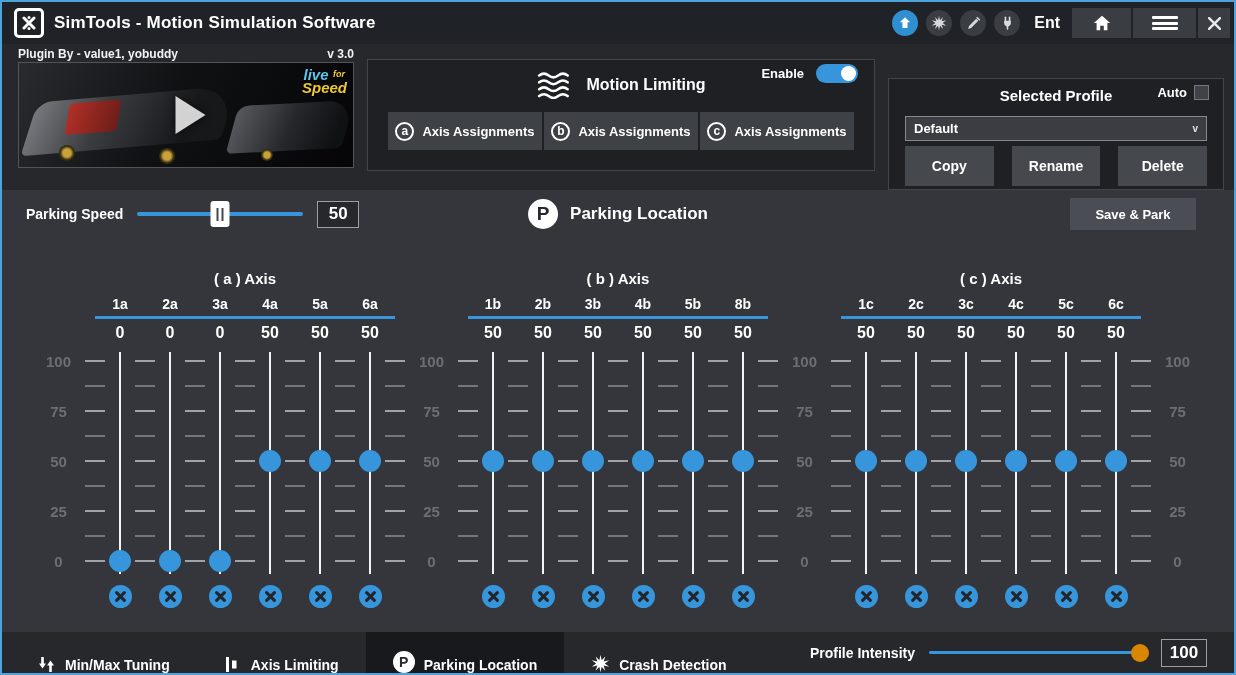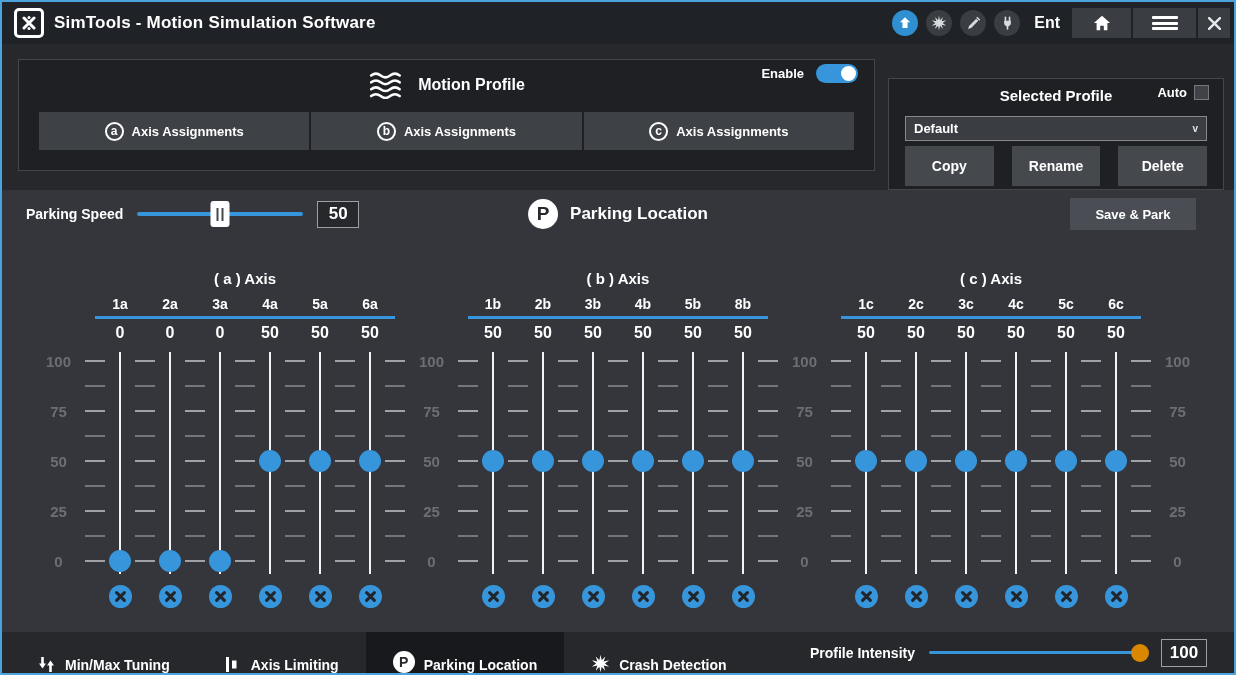--- a/index.html
+++ b/index.html
@@ -179,32 +179,53 @@
       <div class="tb-btn close">
         <svg width="13" height="13" viewBox="0 0 12 12">
             <path d="M1 1 L11 11 M11 1 L1 11" stroke="#e8eaed" stroke-width="2.2" stroke-linecap="round"></path>
           </svg>
       </div>
     </div>
   </div>
 
   <div class="top-strip">
 
+    <div class="plugin-block">
+      <div class="plugin-byline">
+        <span>Plugin By - value1, yobuddy</span>
+        <span>v 3.0</span>
+      </div>
+      <div class="plugin-image">
+        <div class="car1">
+            <div class="stripe"></div>
+          </div>
+        <div class="car2"></div>
+        <div class="wheel" style="left:12%;bottom:6%;"></div>
+        <div class="wheel" style="left:42%;bottom:3%;"></div>
+        <div class="wheel" style="right:24%;bottom:6%;width:12px;height:12px;"></div>
+        <div class="lfs-logo">
+          <span class="lfs-w1">live</span>
+          <span class="lfs-w2">for</span>
+          <span class="lfs-w3">Speed</span>
+        </div>
+        <div class="play-tri"></div>
+      </div>
+    </div>
 
     <div class="panel motion-panel">
       <div class="ms-titlerow">
         <svg width="38" height="28" viewBox="0 0 36 26">
           <g fill="none" stroke="#fff" stroke-width="2.4" stroke-linecap="round">
             <path d="M3 4 Q7.5 0.5 12 4 T21 4 T30 4"></path>
             <path d="M3 10.5 Q7.5 7 12 10.5 T21 10.5 T30 10.5"></path>
             <path d="M3 17 Q7.5 13.5 12 17 T21 17 T30 17"></path>
             <path d="M3 23.5 Q7.5 20 12 23.5 T21 23.5 T30 23.5"></path>
           </g>
         </svg>
-        <div class="ms-title">Motion Profile</div>
+        <div class="ms-title">Motion Limiting</div>
       </div>
       <div class="enable-wrap">
         <span class="enable-label">Enable</span>
         <div class="toggle">
             <div class="knob"></div>
           </div>
       </div>
       <div class="axisbtn-row">
         <div class="axis-btn">
           <span class="axis-badge">a</span>

